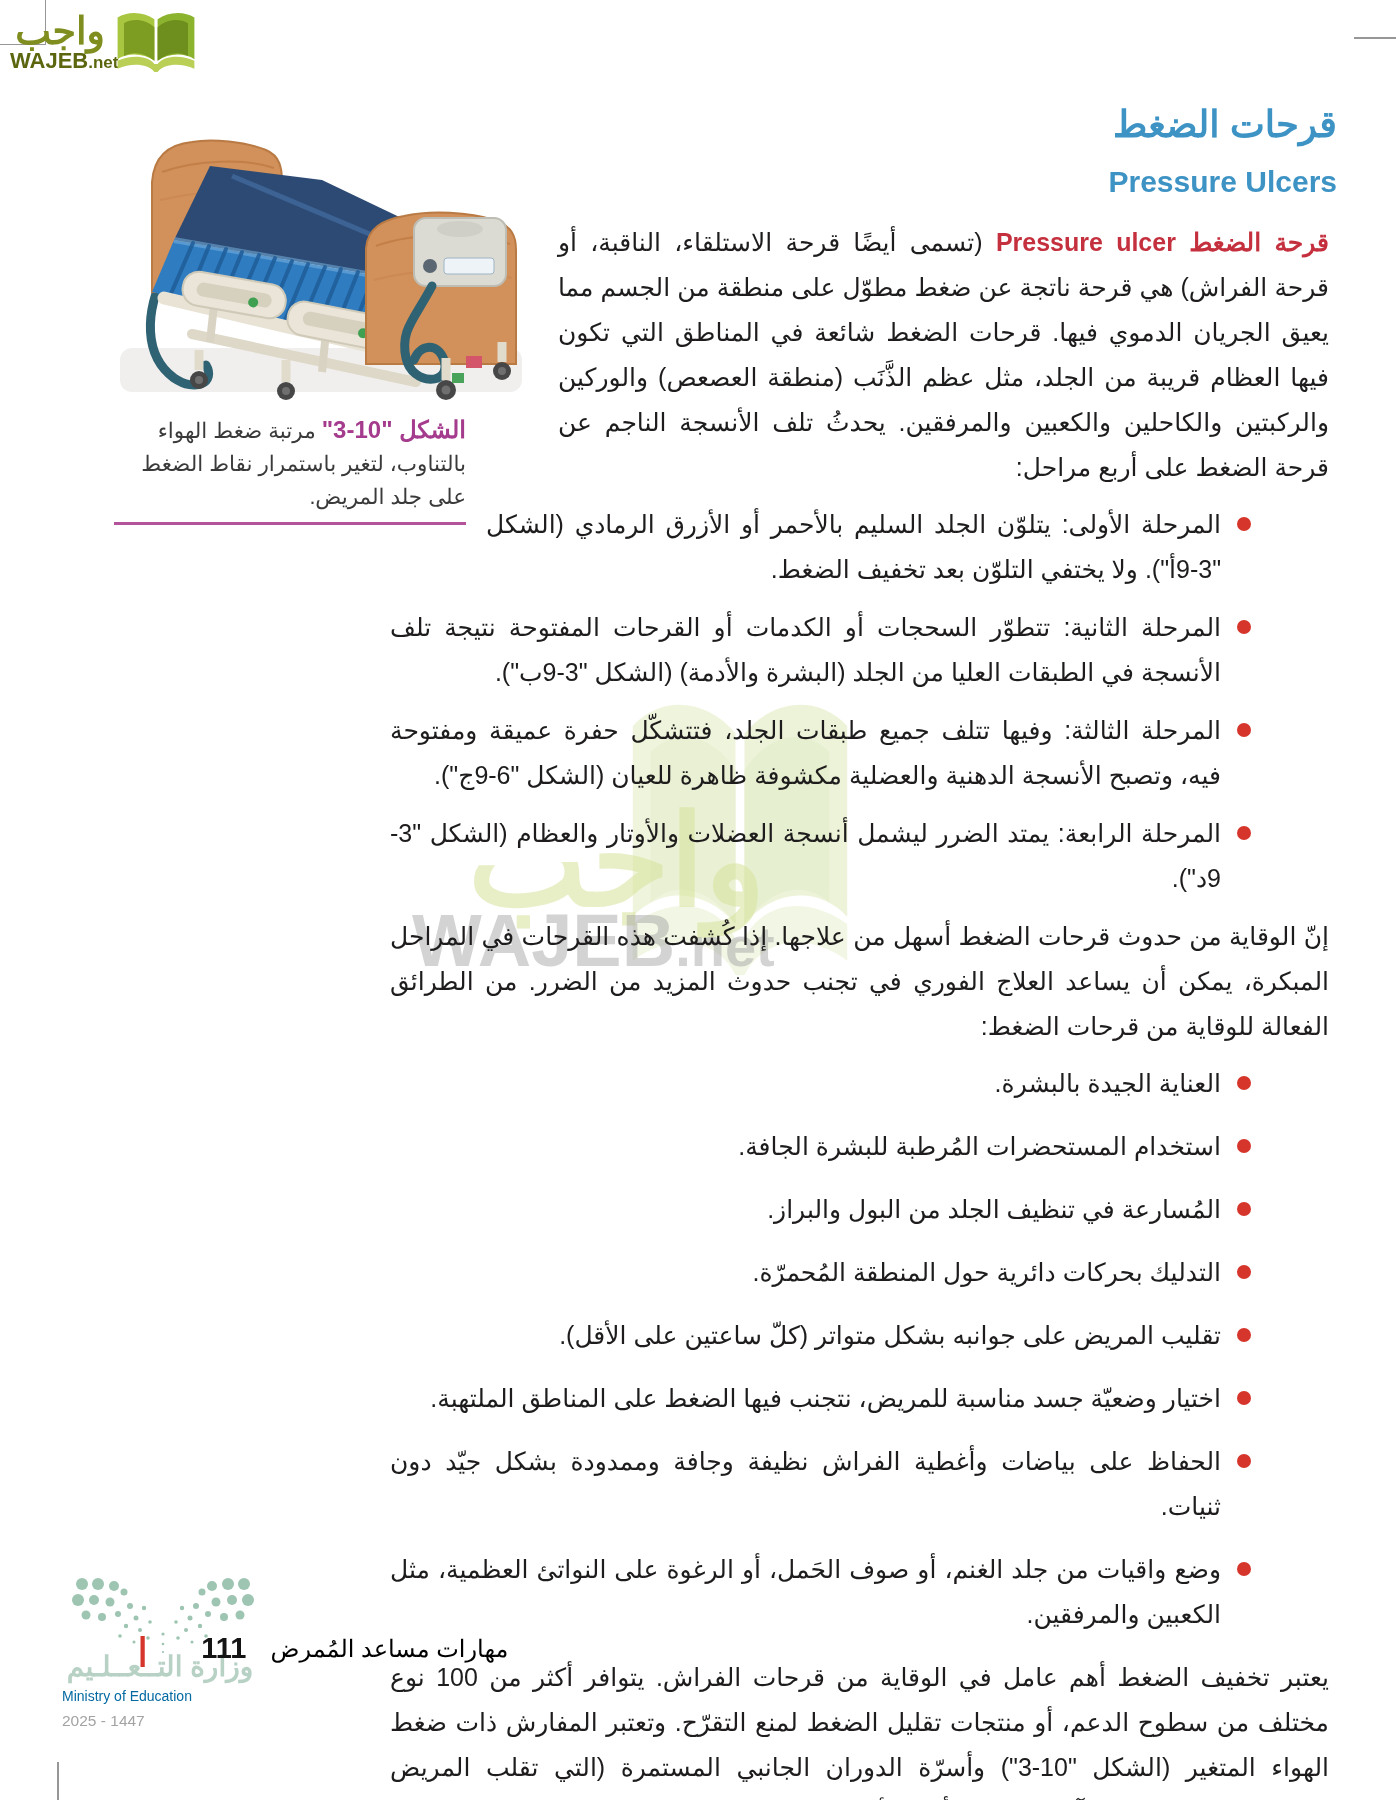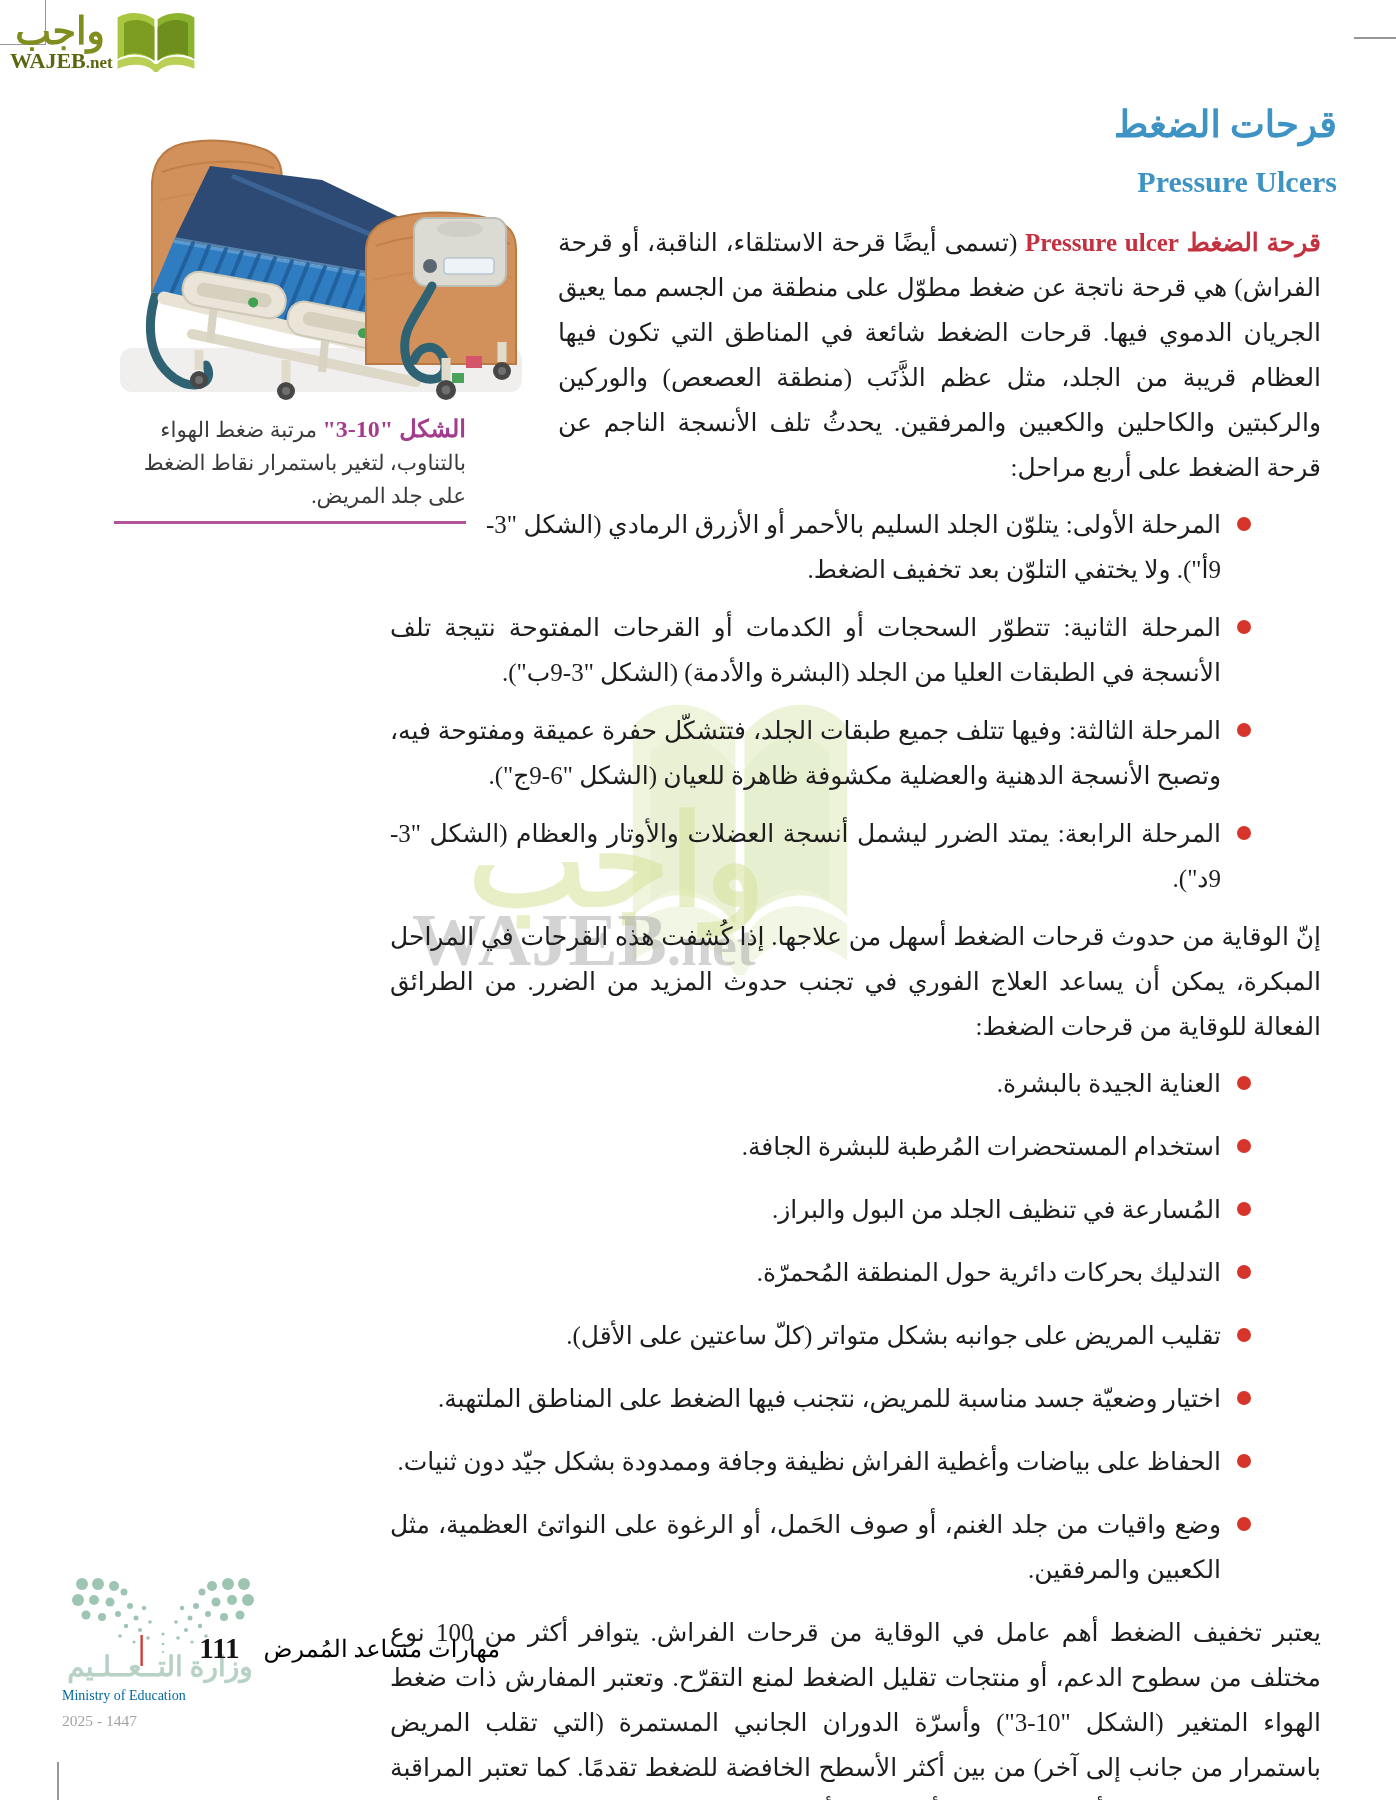--- a/index.html
+++ b/index.html
@@ -1,17 +1,17 @@
 <!DOCTYPE html>
 <html><head>
 <meta charset="utf-8">
 <style>
   html,body{margin:0;padding:0;background:#e9e9e9;}
   .page{position:relative;width:1396px;height:1800px;margin:0 auto;background:#ffffff;
-        font-family:Liberation Serif, serif;overflow:hidden;color:#1e1c1c;}
+        font-family:Liberation Sans, sans-serif;overflow:hidden;color:#1e1c1c;}
   
   .crop{position:absolute;background:#979797;}
   
   .brand{position:absolute;left:10px;top:6px;width:200px;height:72px;}
   .brand-ar{position:absolute;left:4px;top:6px;width:92px;text-align:center;
             font-size:38px;font-weight:bold;color:#7f8e1e;direction:rtl;line-height:1;}
   .brand-en{position:absolute;left:0px;top:44px;width:102px;text-align:center;
             font-size:22px;font-weight:bold;color:#5c660f;line-height:1;}
   .brand-en .net{font-size:17px;font-weight:bold;}
   .brand-book{position:absolute;left:98px;top:2px;}
@@ -24,21 +24,21 @@
   
   .article{position:absolute;left:390px;top:102px;width:947px;z-index:2;
            direction:rtl;text-align:justify;font-size:25px;line-height:45px;}
   .title-ar{color:#3e93c5;font-size:37px;font-weight:bold;text-align:right;
             line-height:1.25;margin:0 0 4px 0;}
   .title-en{color:#3e93c5;font-size:30px;font-weight:bold;text-align:right;
             direction:ltr;line-height:1.2;margin:16px 0 20px 0;}
   .spacer1{float:left;width:168px;height:216px;}
   .spacer2{float:left;clear:left;width:96px;height:92px;}
   .lead{color:#c5303e;font-weight:bold;}
-  .article p{margin:0 16px 12px 0;}
+  .article p{margin:0 8px 12px 0;}
   .article ul{list-style:none;margin:4px 0 10px 0;padding:0 86px 0 0;}
   .article li{position:relative;padding-right:30px;margin-bottom:13px;}
   .article li::before{content:"";position:absolute;right:0;top:15px;width:14px;height:14px;
                       border-radius:50%;background:#d6352c;}
   .prevent li{margin-bottom:18px;}
   
   .wm{position:absolute;z-index:1;pointer-events:none;}
   .wm-ar{left:468px;top:788px;font-size:126px;font-weight:bold;color:#d6e39b;opacity:.55;direction:rtl;}
   .wm-en{left:412px;top:898px;font-size:74px;font-weight:bold;color:#9e9e9e;opacity:.45;}
   .wm-en .net{font-size:56px;}

